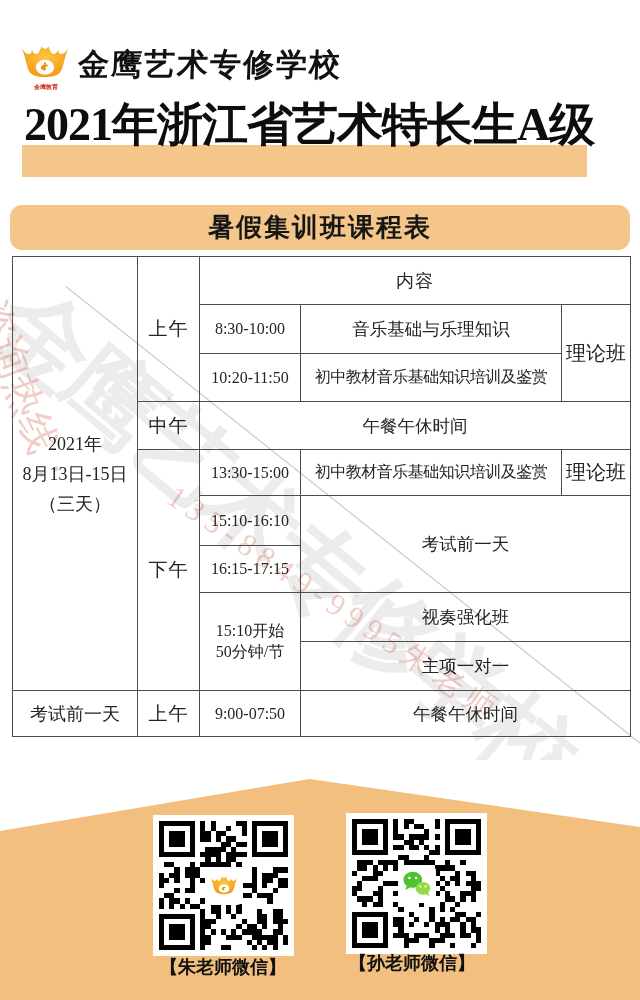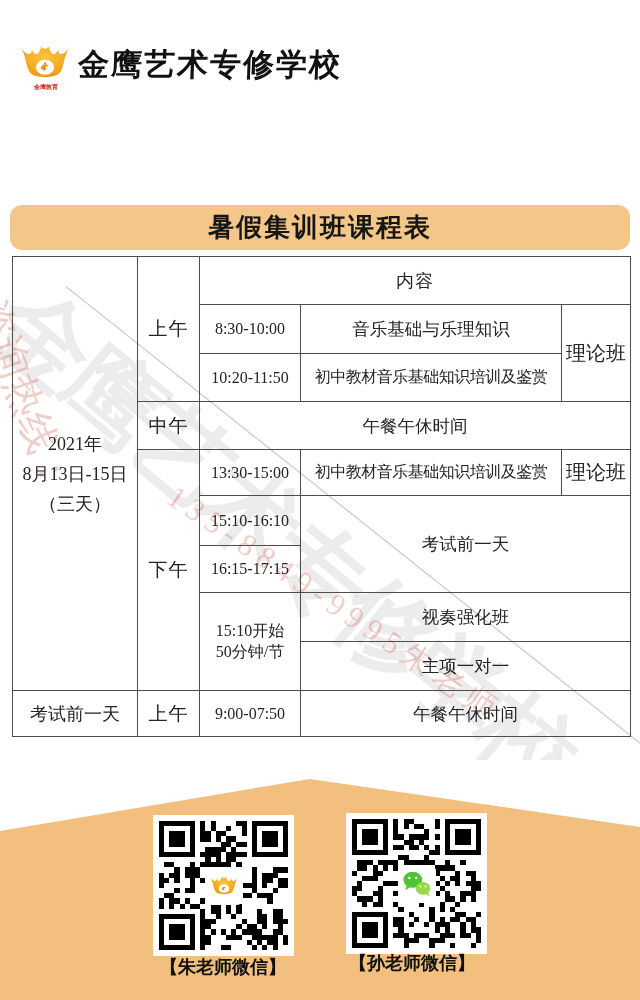--- a/index.html
+++ b/index.html
@@ -78,20 +78,24 @@
       <path fill="url(#gold)" d="M3,9 C9,20 8,30 13,37 C18,44 42,44 47,37 C52,30 51,20 57,9
         C50,19 45,17 45,11 C41,19 37,17 34,7 C32,11 28,11 26,7 C23,17 19,19 15,11 C15,17 10,19 3,9 Z"></path>
       <ellipse cx="30" cy="31" rx="10.5" ry="8.5" fill="#ffffff"></ellipse>
       <path fill="#e8940a" d="M25,32 q3,-7 9,-3 q-2,1.5 -4,1.5 q2.5,2 -0.5,4.5 q-2.5,-1 -4.5,-3 Z"></path>
       <circle cx="30" cy="26.5" r="1.3" fill="#e8940a"></circle>
     </svg>
     <div class="logo-caption">金鹰教育</div>
     <div class="school-name">金鹰艺术专修学校</div>
   </div>
 
+  <div class="title-wrap">
+    <div class="title-bar"></div>
+    <div class="title-text">2021年浙江省艺术特长生A级</div>
+  </div>
 
   <div class="banner">
     <span class="banner-text">暑假集训班课程表</span>
   </div>
 
   <div class="wm-layer">
     <div class="wm-line"></div>
     <div class="wm1">金鹰艺术专修学校</div>
     <div class="wm2">咨询热线：</div>
     <div class="wm3">135-8849-9995朱老师</div>

